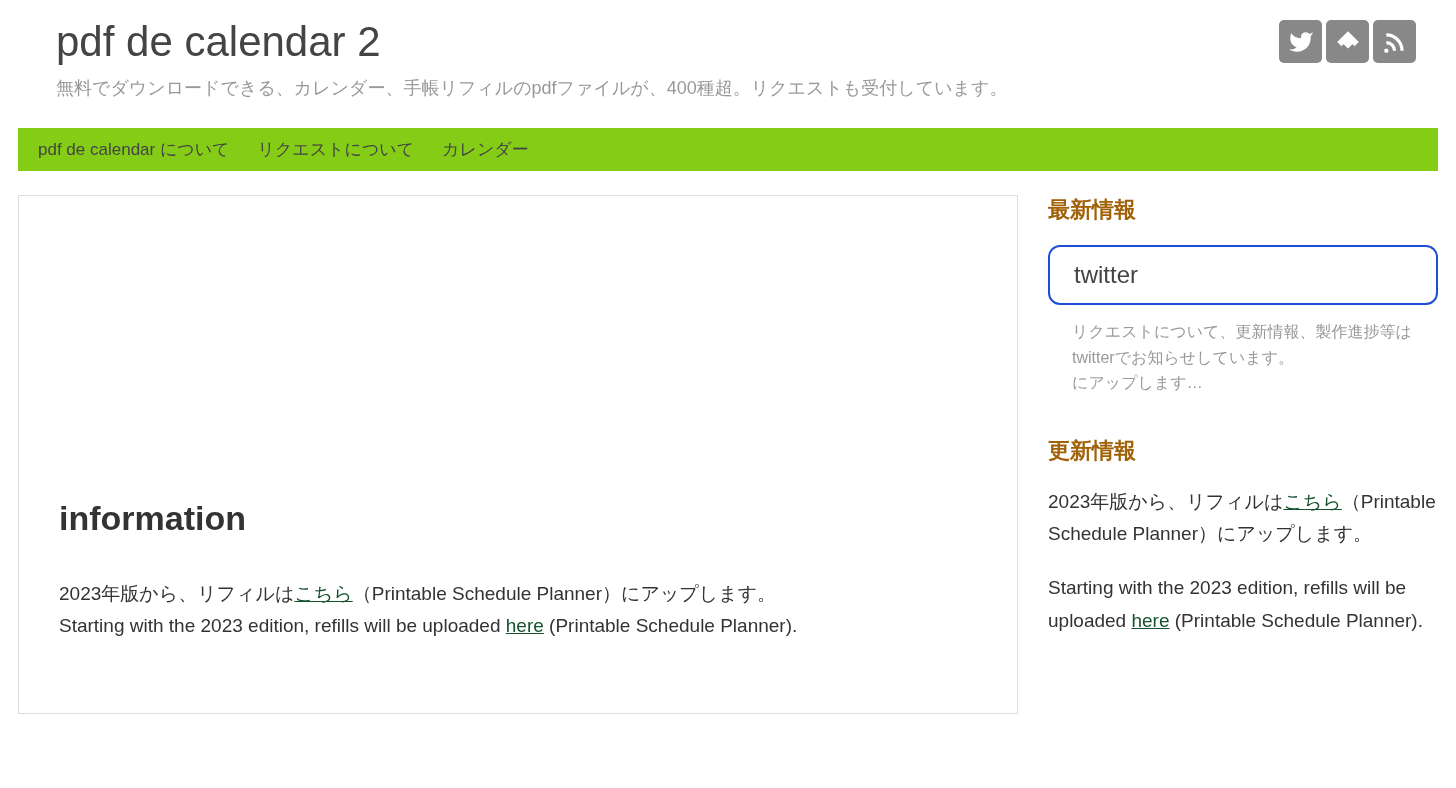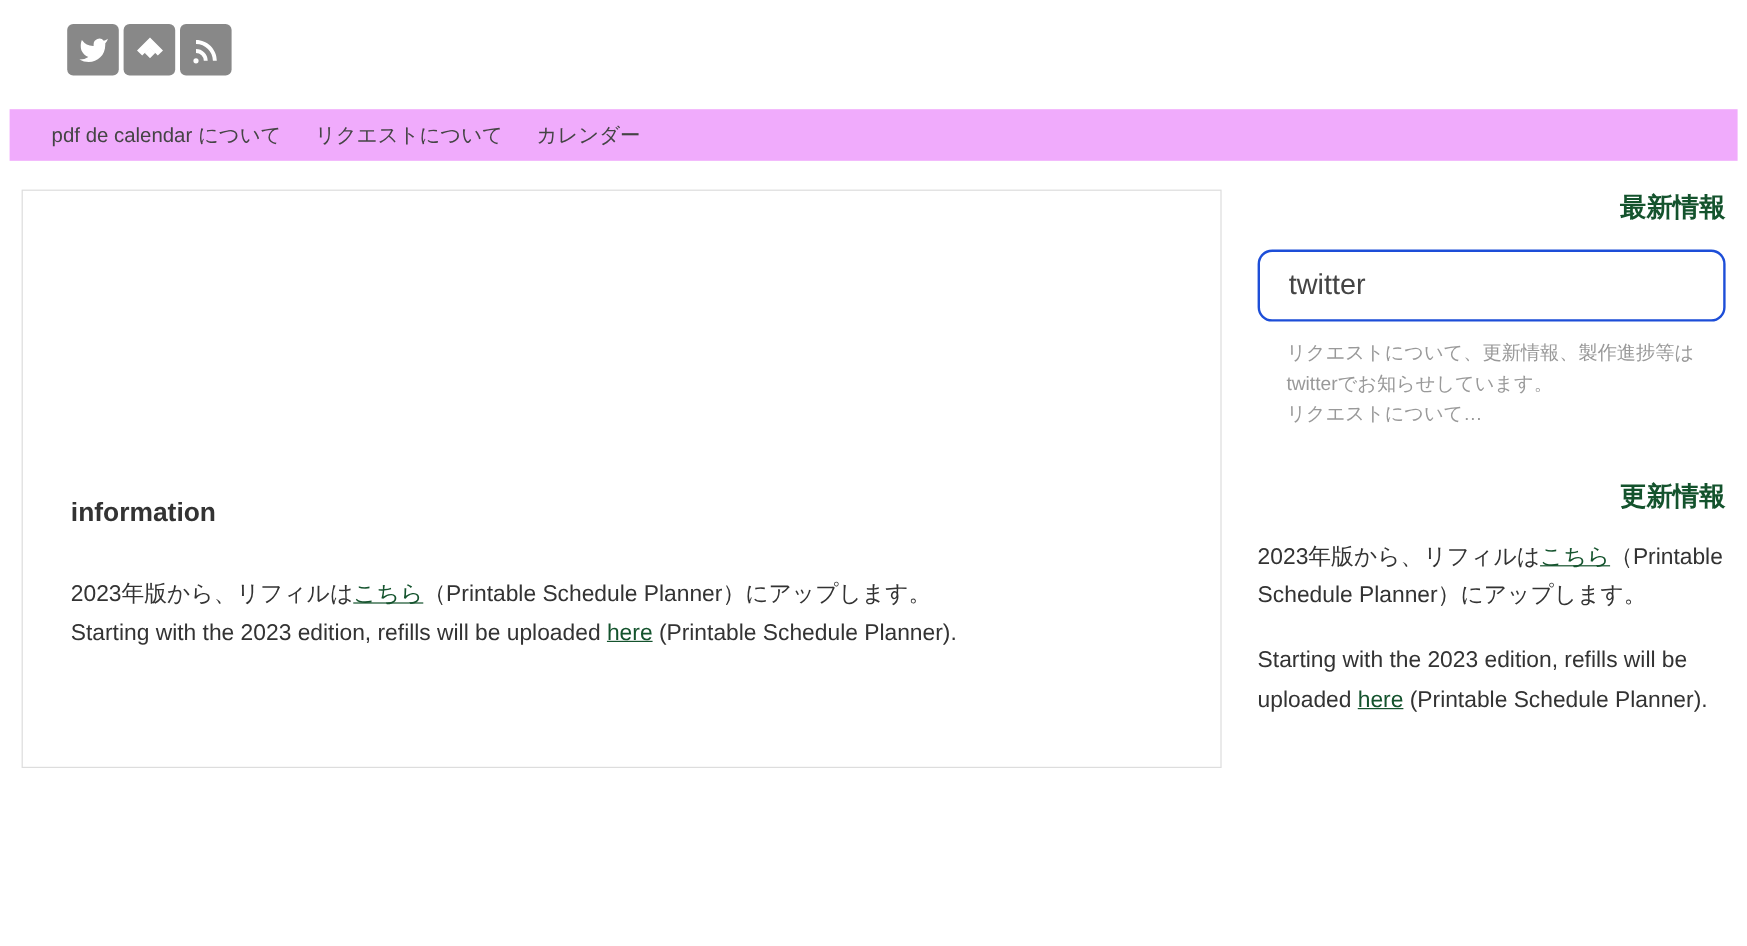--- a/index.html
+++ b/index.html
@@ -45,23 +45,23 @@
       align-items: center;
       justify-content: center;
       cursor: pointer;
     }
     .icon-box svg {
       fill: #fff;
       width: 26px;
       height: 26px;
     }
     .nav-bar {
-      background: #f0abfc;
-      padding: 10px 35px;
-      margin: 0 8px;
+      background: #84cc16;
+      padding: 10px 20px;
+      margin: 0 18px;
       display: flex;
       gap: 28px;
     }
     .nav-item {
       font-size: 17px;
       color: #444;
       cursor: pointer;
     }
     .content-wrapper {
       display: flex;
@@ -70,43 +70,43 @@
     }
     .main-content {
       flex: 1;
       border: 1px solid #ddd;
       padding: 40px;
     }
     .info-spacer {
       height: 215px;
     }
     .info-heading {
-      font-size: 22px;
+      font-size: 34px;
       font-weight: bold;
       color: #333;
       margin-bottom: 40px;
+      margin-top: 48px;
     }
     .info-para {
       font-size: 19px;
       color: #333;
       line-height: 1.7;
       margin-bottom: 30px;
     }
     .sidebar {
       width: 390px;
     }
     .sidebar-section {
       margin-bottom: 40px;
     }
     .sidebar-heading {
       font-size: 22px;
       font-weight: bold;
-      color: #14532d;
+      color: #a16207;
       margin-bottom: 20px;
-      text-align: right;
     }
     .twitter-box {
       border: 2px solid #1d4ed8;
       border-radius: 12px;
       padding: 14px 24px;
       font-size: 24px;
       color: #444;
       margin-bottom: 14px;
       cursor: pointer;
     }
@@ -124,20 +124,24 @@
     }
     a.inline-link {
       color: #14532d;
       text-decoration: underline;
     }
   </style>
 </head>
 <body>
 
 <div class="header">
+  <div class="header-left">
+    <h1 class="site-title">pdf de calendar 2</h1>
+    <div class="site-subtitle">無料でダウンロードできる、カレンダー、手帳リフィルのpdfファイルが、400種超。リクエストも受付しています。</div>
+  </div>
   <div class="header-icons">
     <div class="icon-box">
       <svg viewBox="0 0 24 24">
           <path d="M23 3a10.9 10.9 0 01-3.14 1.53 4.48 4.48 0 00-7.86 3v1A10.66 10.66 0 013 4s-4 9 5 13a11.64 11.64 0 01-7 2c9 5 20 0 20-11.5a4.5 4.5 0 00-.08-.83A7.72 7.72 0 0023 3z"></path>
         </svg>
     </div>
     <div class="icon-box">
       <svg viewBox="0 0 24 24">
           <path d="M12 2L2 12l4 4 6-6 6 6 4-4L12 2zm0 8l-4 4 4 4 4-4-4-4z"></path>
         </svg>
@@ -165,21 +169,21 @@
       <span>Starting with the 2023 edition, refills will be uploaded </span><a class="inline-link">here</a><span> (Printable Schedule Planner).</span>
     </p>
   </div>
 
   <div class="sidebar">
     <div class="sidebar-section">
       <h3 class="sidebar-heading">最新情報</h3>
       <div class="twitter-box">twitter</div>
       <div class="twitter-desc">
         <span>リクエストについて、更新情報、製作進捗等はtwitterでお知らせしています。</span><br>
-        <span>リクエストについて…</span>
+        <span>にアップします…</span>
       </div>
     </div>
 
     <div class="sidebar-section">
       <h3 class="sidebar-heading">更新情報</h3>
       <p class="notice-para">
         <span>2023年版から、リフィルは</span><a class="inline-link">こちら</a><span>（Printable Schedule Planner）にアップします。</span>
       </p>
       <p class="notice-para">
         <span>Starting with the 2023 edition, refills will be uploaded </span><a class="inline-link">here</a><span> (Printable Schedule Planner).</span>

